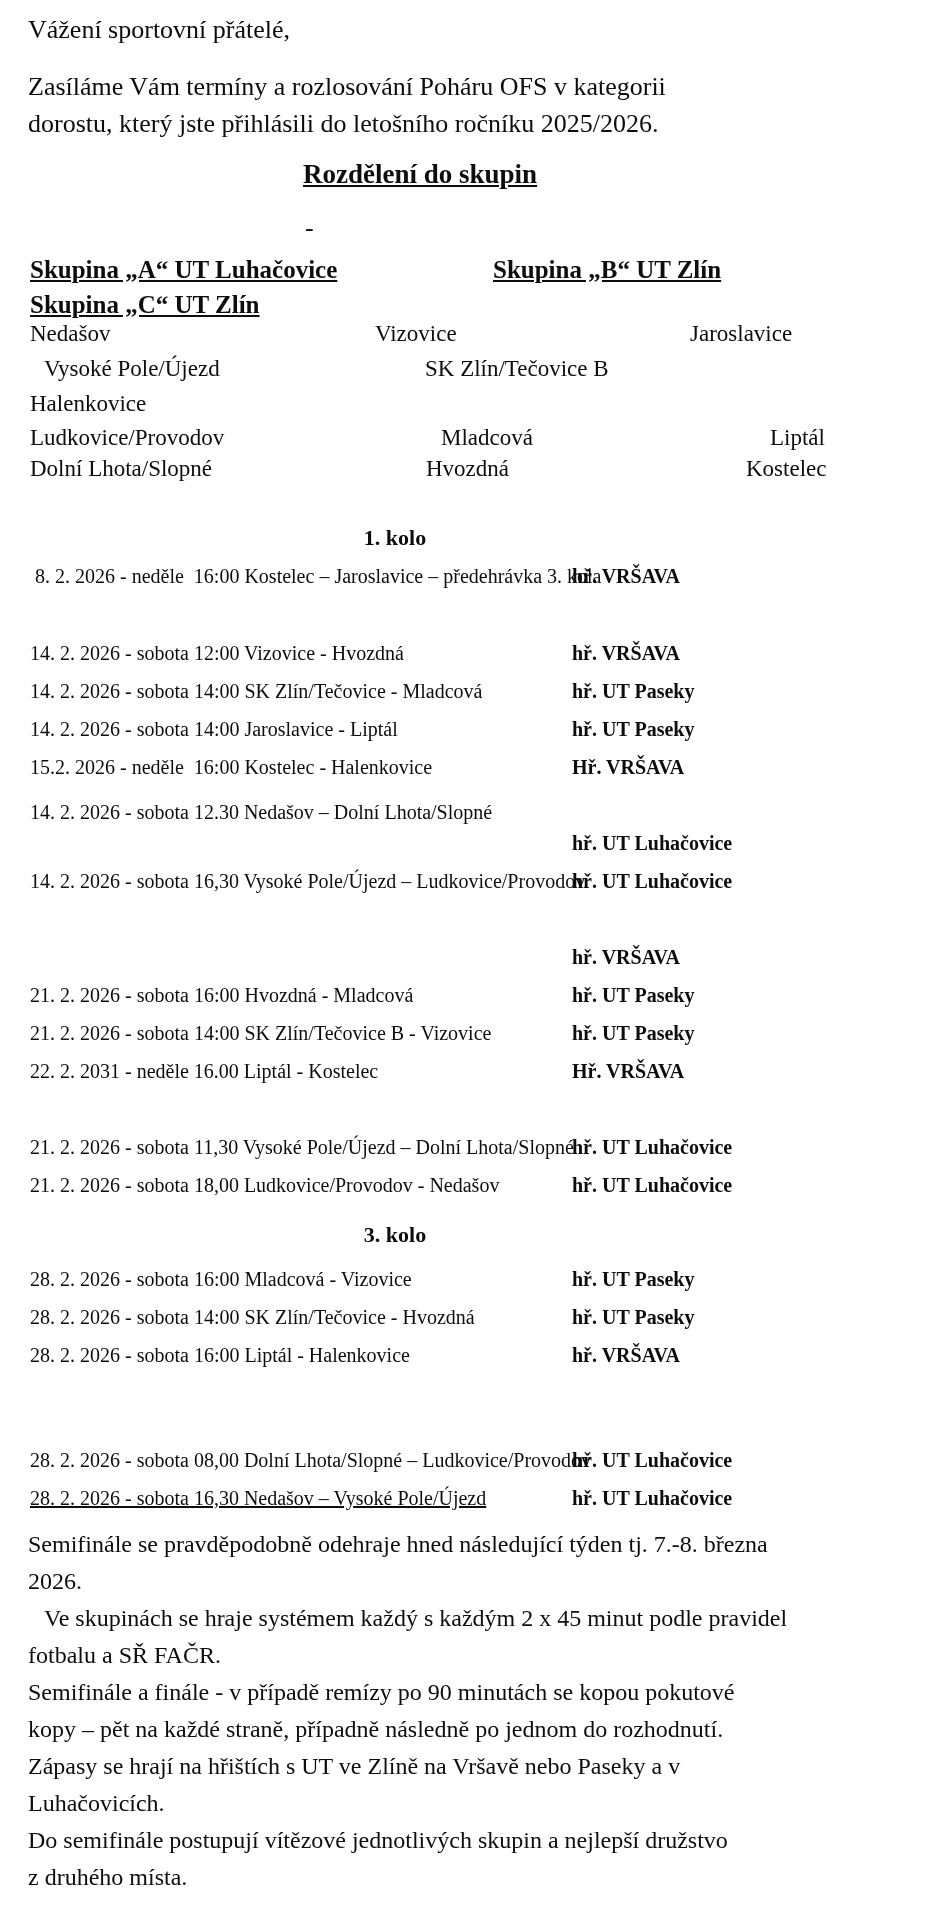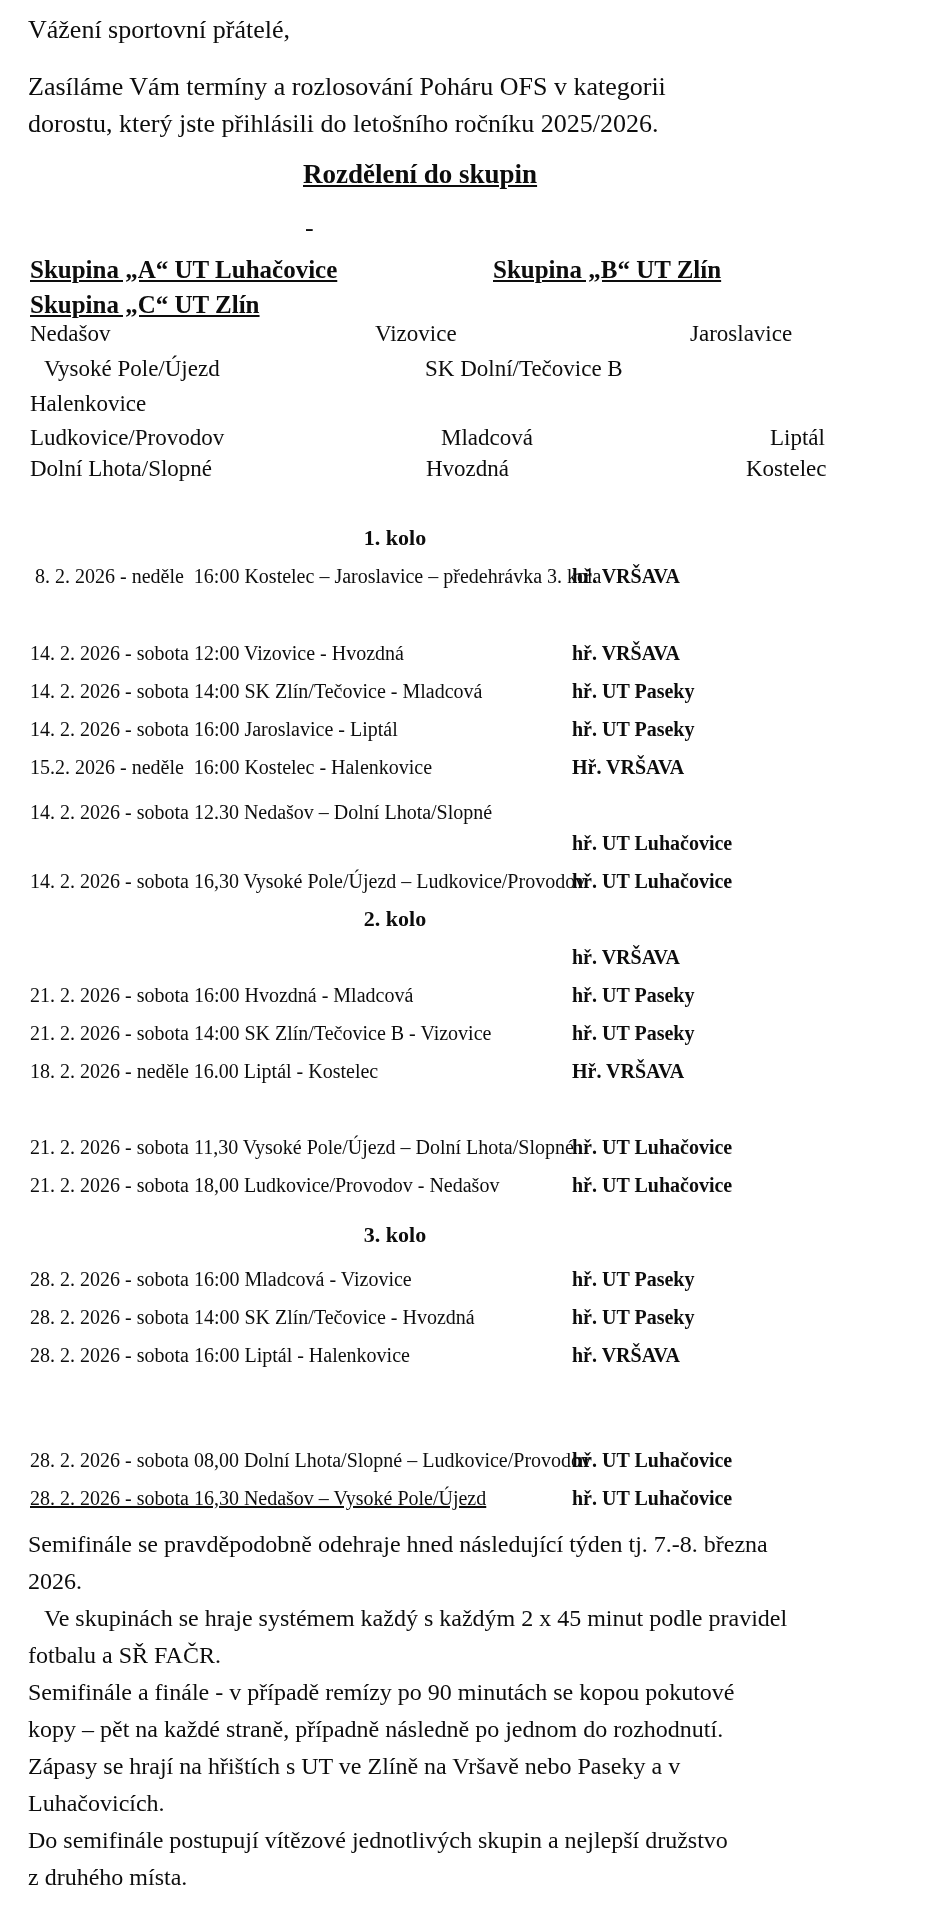--- a/index.html
+++ b/index.html
@@ -39,21 +39,21 @@
 
   <div class="abs grp-head" style="left:30px; top:256px;">Skupina „A“ UT Luhačovice</div>
   <div class="abs grp-head" style="left:493px; top:256px;">Skupina „B“ UT Zlín</div>
   <div class="abs grp-head" style="left:30px; top:291px;">Skupina „C“ UT Zlín</div>
 
   <div class="abs team" style="left:30px;  top:321px;">Nedašov</div>
   <div class="abs team" style="left:375px; top:321px;">Vizovice</div>
   <div class="abs team" style="left:690px; top:321px;">Jaroslavice</div>
 
   <div class="abs team" style="left:44px;  top:356px;">Vysoké Pole/Újezd</div>
-  <div class="abs team" style="left:425px; top:356px;">SK Dolní/Tečovice B</div>
+  <div class="abs team" style="left:425px; top:356px;">SK Zlín/Tečovice B</div>
 
   <div class="abs team" style="left:30px;  top:391px;">Halenkovice</div>
 
   <div class="abs team" style="left:30px;  top:425px;">Ludkovice/Provodov</div>
   <div class="abs team" style="left:441px; top:425px;">Mladcová</div>
   <div class="abs team" style="left:770px; top:425px;">Liptál</div>
 
   <div class="abs team" style="left:30px;  top:456px;">Dolní Lhota/Slopné</div>
   <div class="abs team" style="left:426px; top:456px;">Hvozdná</div>
   <div class="abs team" style="left:746px; top:456px;">Kostelec</div>
@@ -62,43 +62,42 @@
 
   <div class="abs match" style="top:565px; left:35px;">8. 2. 2026 - neděle  16:00 Kostelec – Jaroslavice – předehrávka 3. kola</div>
   <div class="abs venue" style="top:565px;">hř. VRŠAVA</div>
 
   <div class="abs match" style="top:642px;">14. 2. 2026 - sobota 12:00 Vizovice - Hvozdná</div>
   <div class="abs venue" style="top:642px;">hř. VRŠAVA</div>
 
   <div class="abs match" style="top:680px;">14. 2. 2026 - sobota 14:00 SK Zlín/Tečovice - Mladcová</div>
   <div class="abs venue" style="top:680px;">hř. UT Paseky</div>
 
-  <div class="abs match" style="top:718px;">14. 2. 2026 - sobota 16:00 Jaroslavice - Liptál</div>
+  <div class="abs match" style="top:718px;">14. 2. 2026 - sobota 14:00 Jaroslavice - Liptál</div>
   <div class="abs venue" style="top:718px;">hř. UT Paseky</div>
 
   <div class="abs match" style="top:756px;">15.2. 2026 - neděle  16:00 Kostelec - Halenkovice</div>
   <div class="abs venue" style="top:756px;">Hř. VRŠAVA</div>
 
   <div class="abs match" style="top:801px;">14. 2. 2026 - sobota 12.30 Nedašov – Dolní Lhota/Slopné</div>
   <div class="abs venue" style="top:832px;">hř. UT Luhačovice</div>
 
   <div class="abs match" style="top:870px;">14. 2. 2026 - sobota 16,30 Vysoké Pole/Újezd – Ludkovice/Provodov</div>
   <div class="abs venue" style="top:870px;">hř. UT Luhačovice</div>
 
-  <div class="abs round-title" style="top:906px;">2. kolo</div>
 
   <div class="abs venue" style="top:946px;">hř. VRŠAVA</div>
 
   <div class="abs match" style="top:984px;">21. 2. 2026 - sobota 16:00 Hvozdná - Mladcová</div>
   <div class="abs venue" style="top:984px;">hř. UT Paseky</div>
 
   <div class="abs match" style="top:1022px;">21. 2. 2026 - sobota 14:00 SK Zlín/Tečovice B - Vizovice</div>
   <div class="abs venue" style="top:1022px;">hř. UT Paseky</div>
 
-  <div class="abs match" style="top:1060px;">18. 2. 2026 - neděle 16.00 Liptál - Kostelec</div>
+  <div class="abs match" style="top:1060px;">22. 2. 2031 - neděle 16.00 Liptál - Kostelec</div>
   <div class="abs venue" style="top:1060px;">Hř. VRŠAVA</div>
 
   <div class="abs match" style="top:1136px;">21. 2. 2026 - sobota 11,30 Vysoké Pole/Újezd – Dolní Lhota/Slopné</div>
   <div class="abs venue" style="top:1136px;">hř. UT Luhačovice</div>
 
   <div class="abs match" style="top:1174px;text-align:center;">21. 2. 2026 - sobota 18,00 Ludkovice/Provodov - Nedašov</div>
   <div class="abs venue" style="top:1174px;">hř. UT Luhačovice</div>
 
   <div class="abs round-title" style="top:1222px;">3. kolo</div>
 

